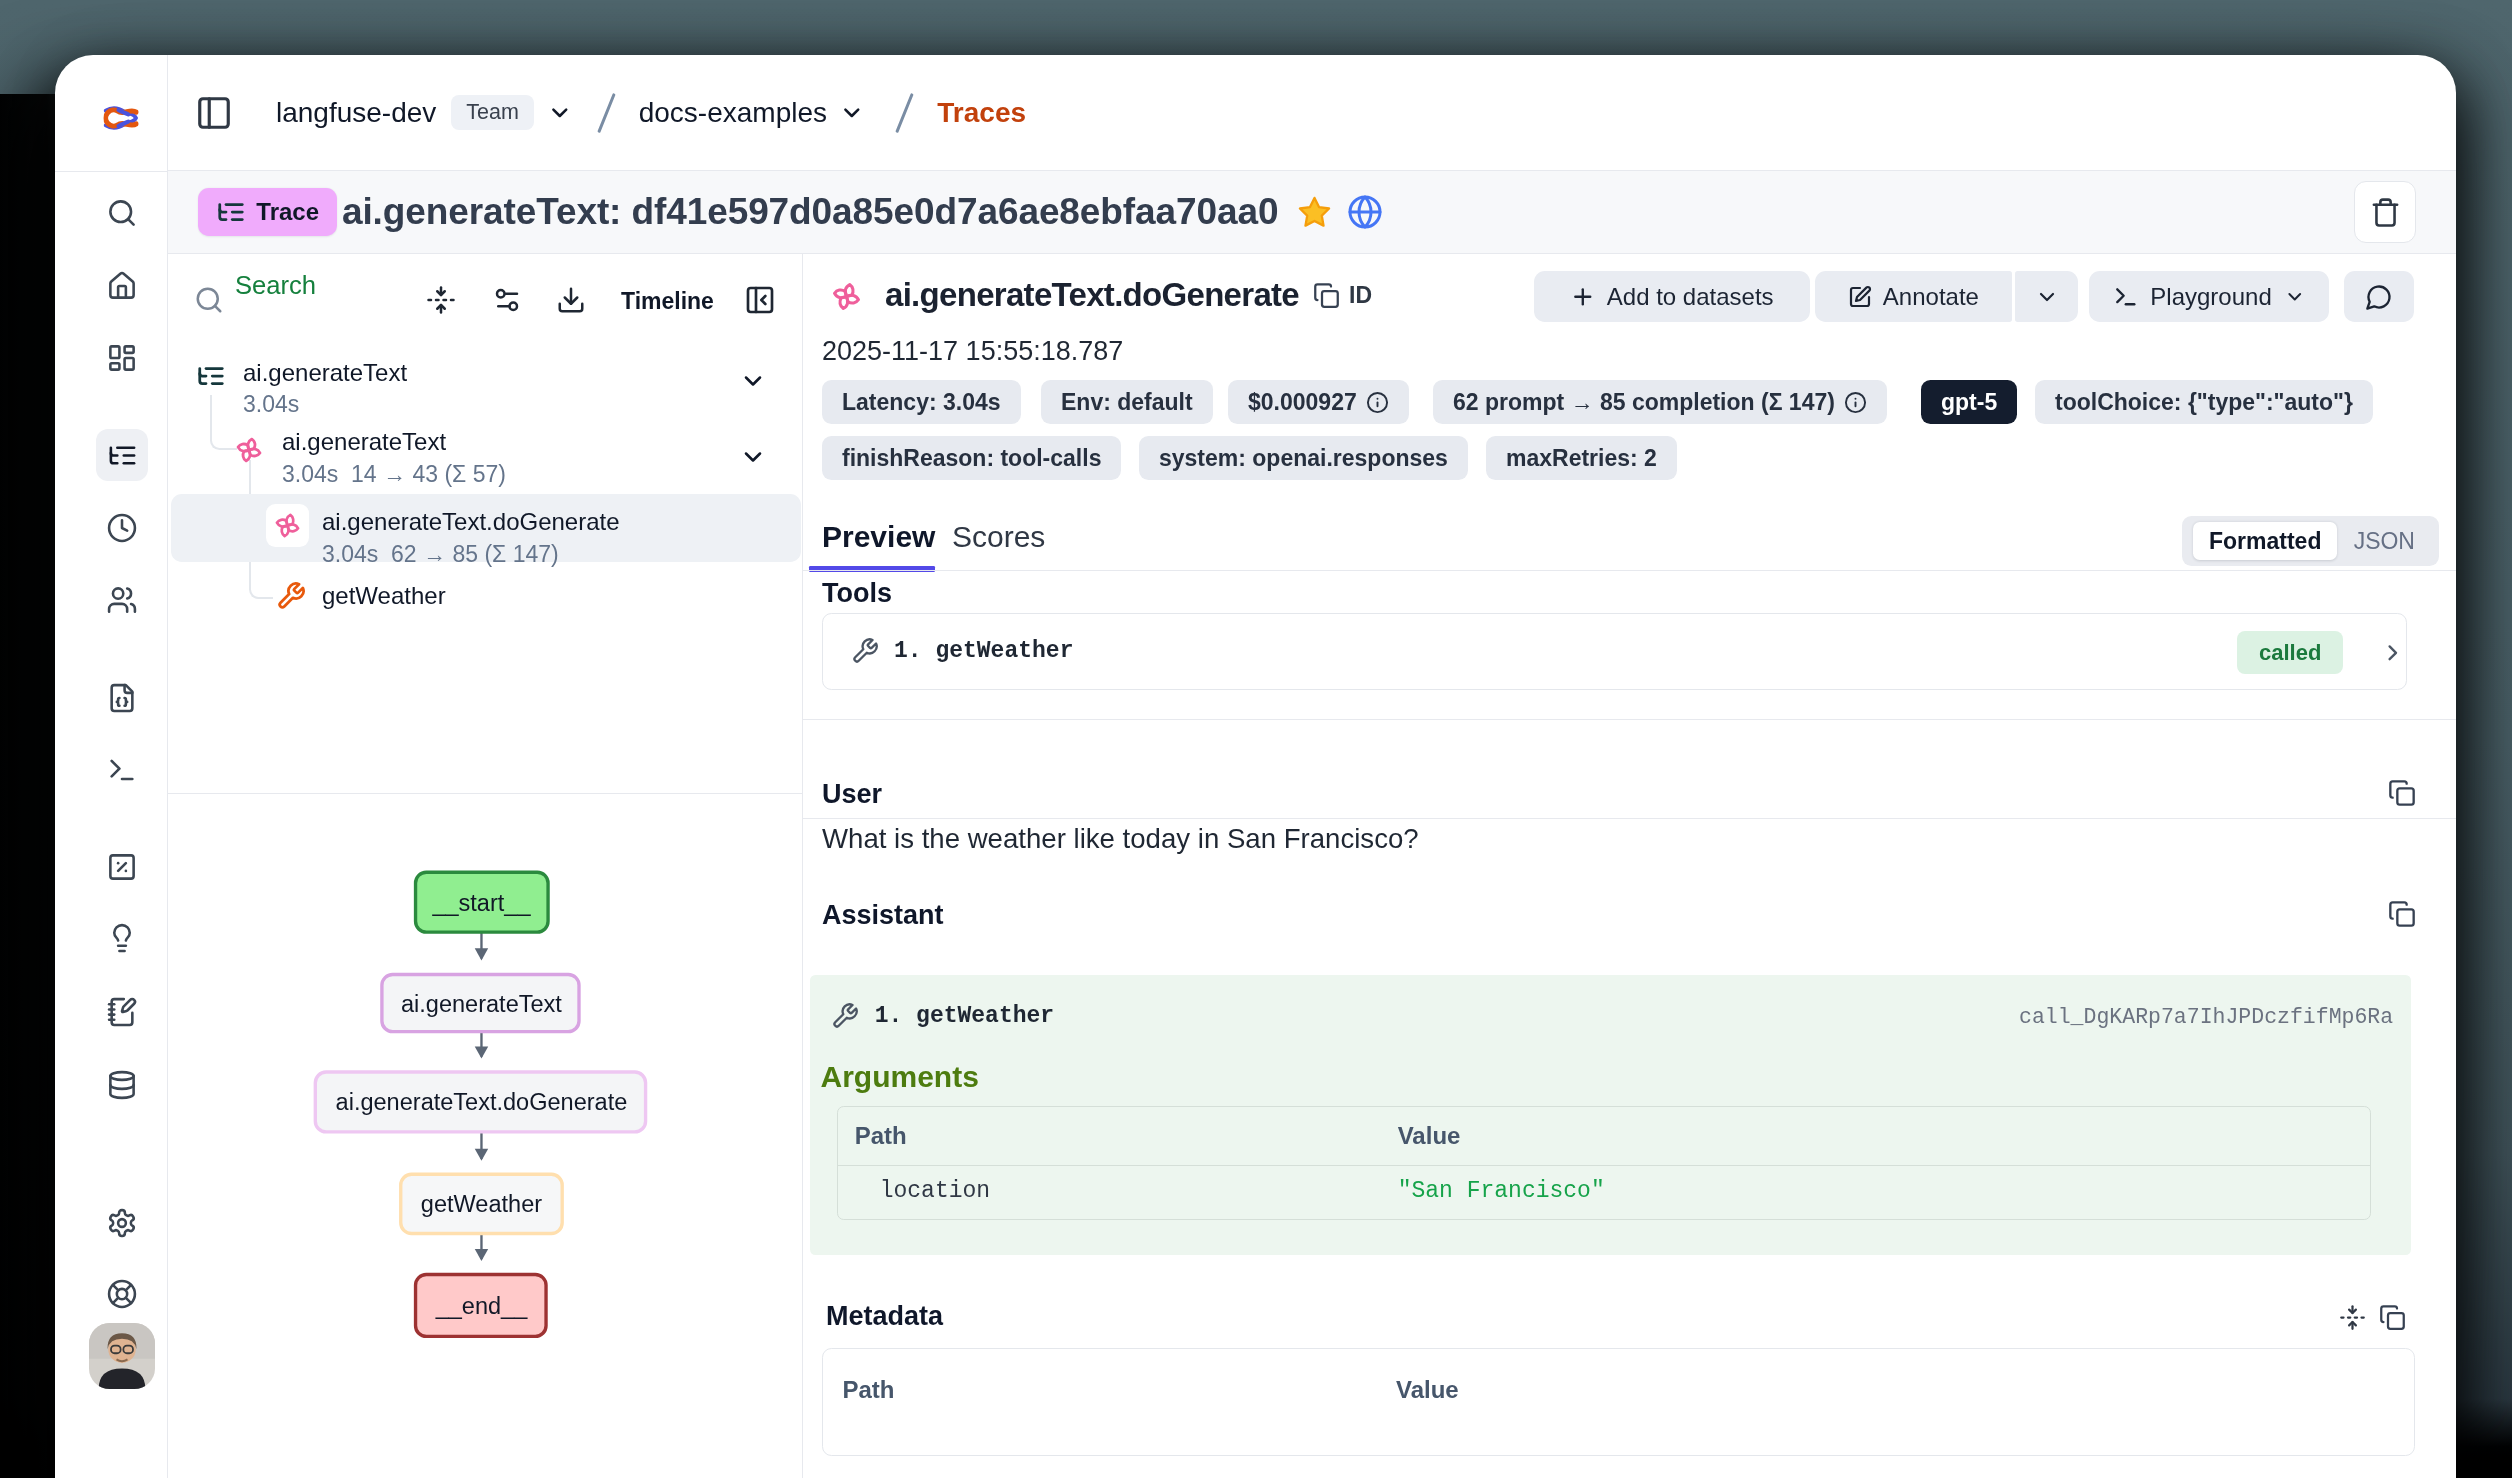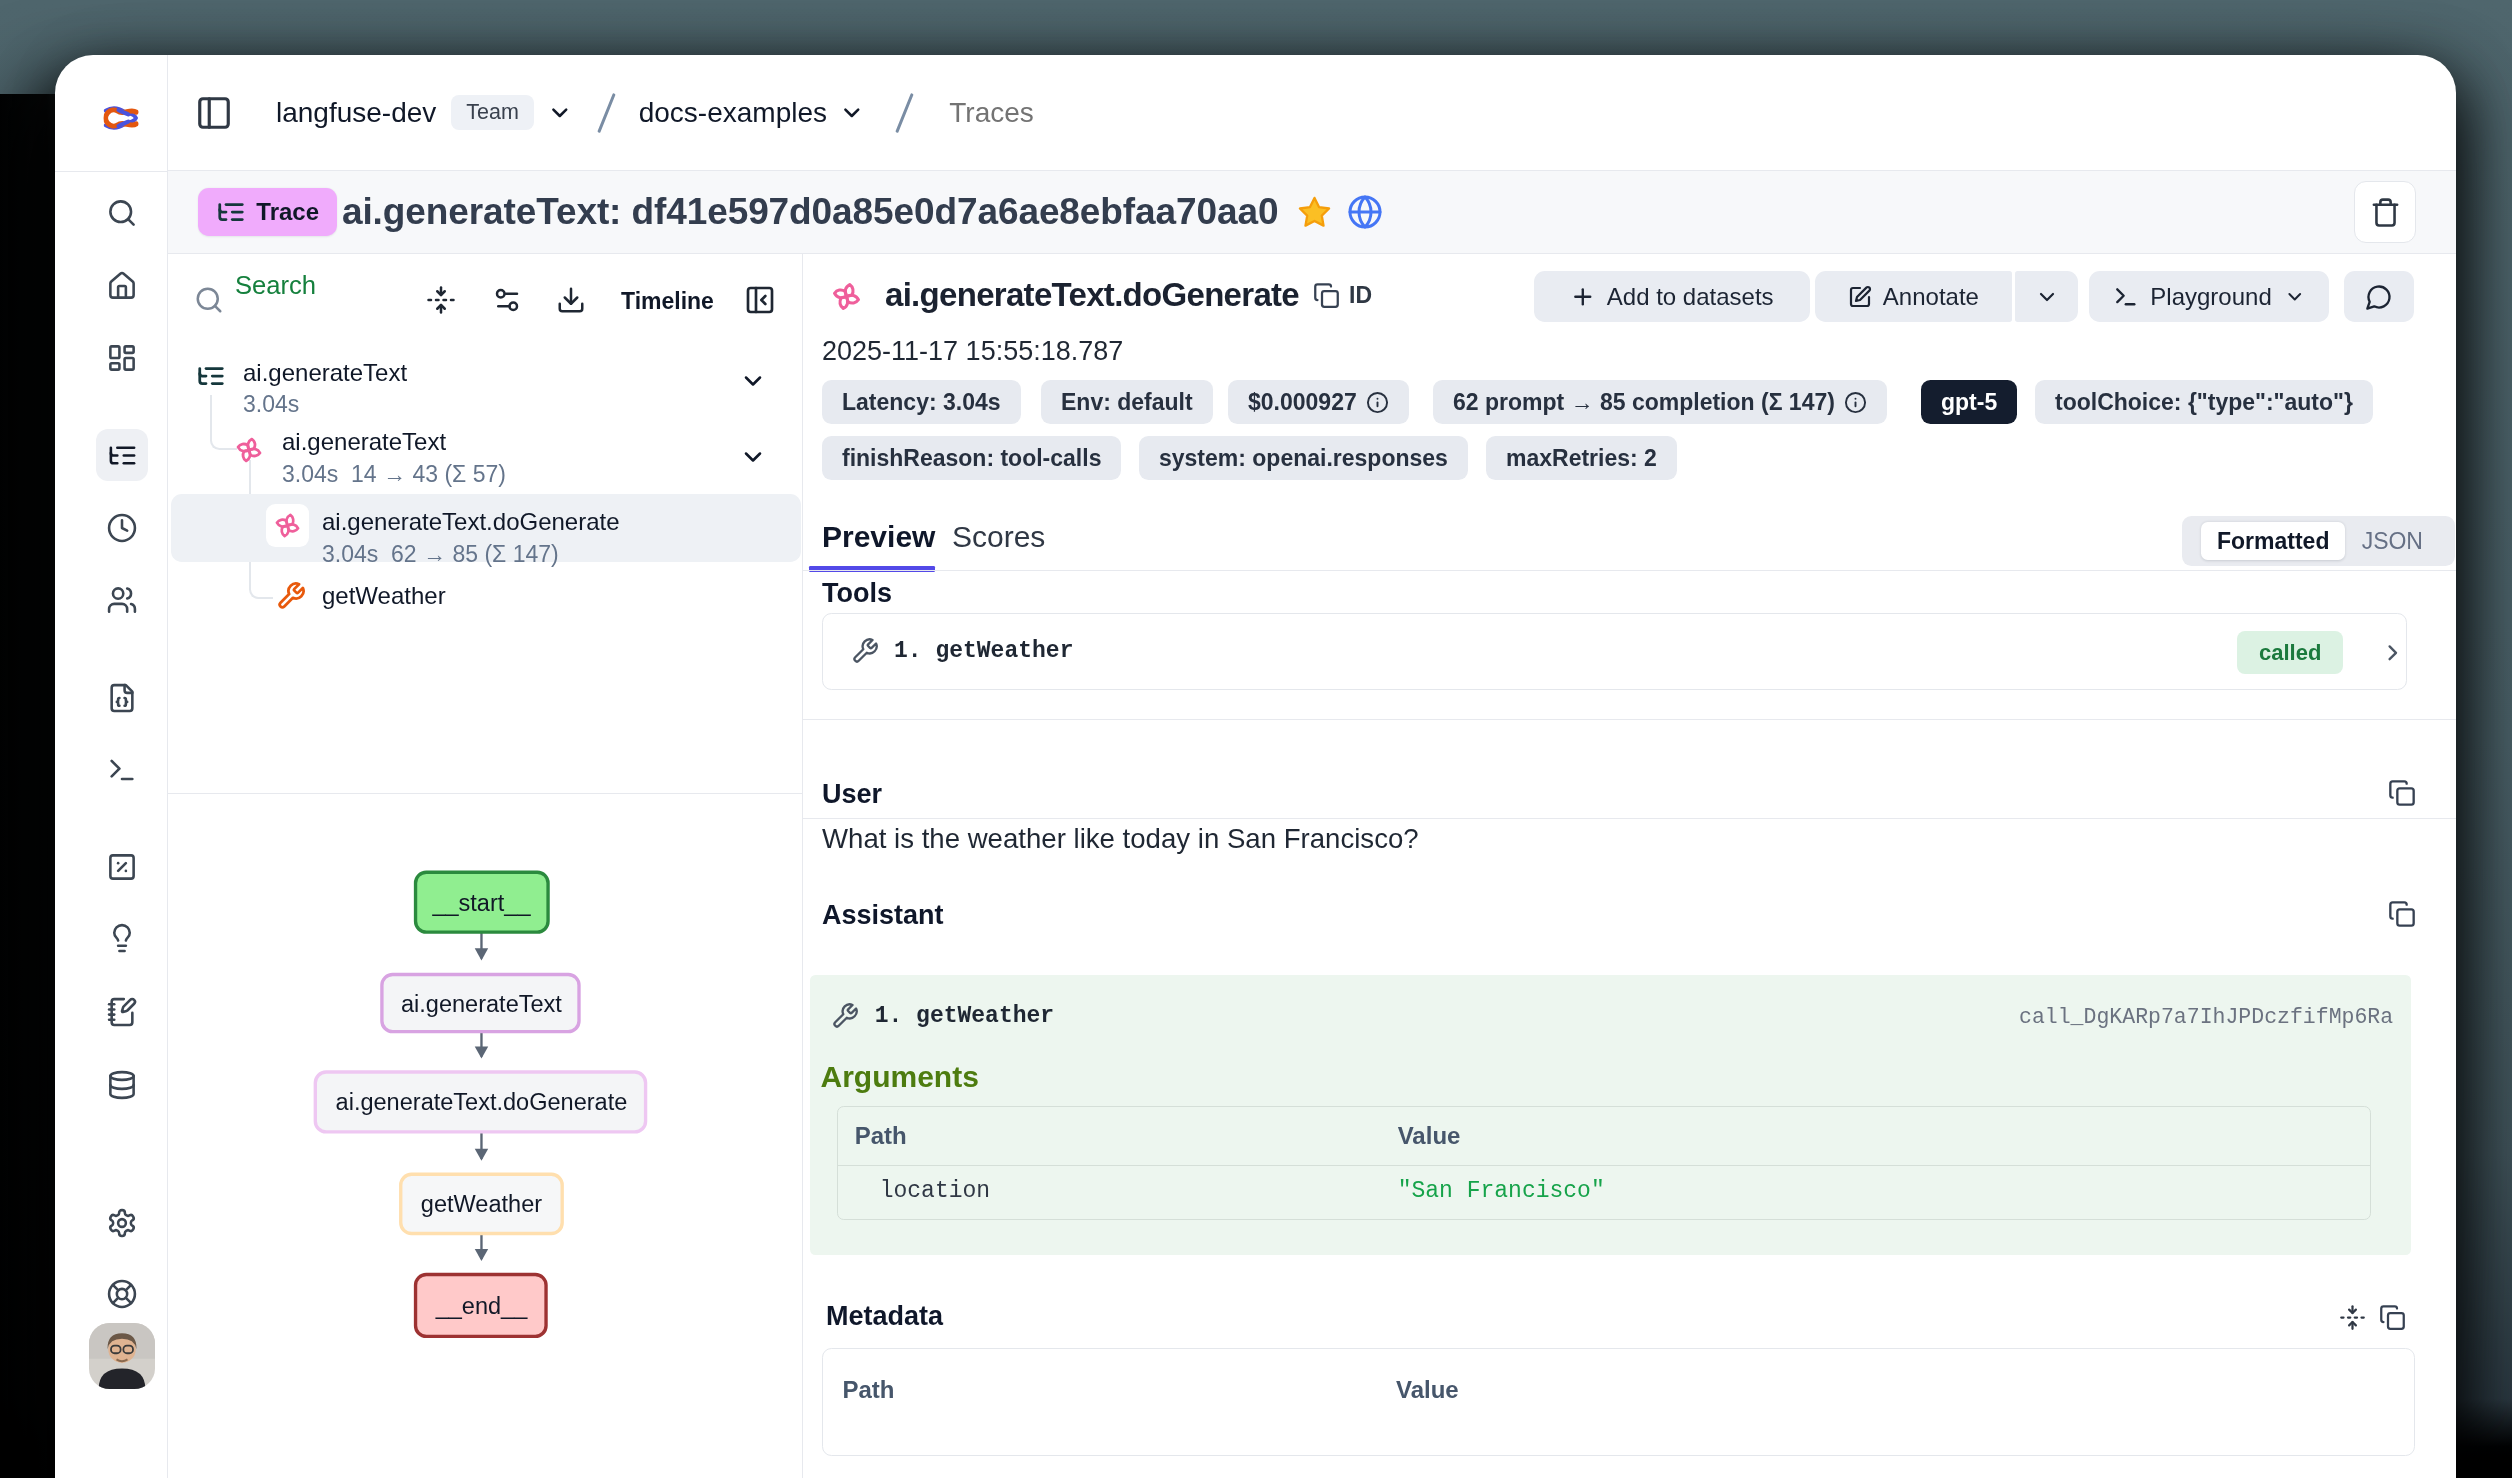--- a/index.html
+++ b/index.html
@@ -186,21 +186,21 @@
           </svg>
         </div>
       <div style="margin-left:32px;width:2.7px;height:42px;background:#7a8da4;transform:rotate(22deg);border-radius:1.3px"></div>
       <div class="crumb" style="margin-left:31px;font-size:28px;font-weight:500">docs-examples</div>
       <div class="icbtn" style="margin-left:12px;color:#111827">
           <svg width="25.6" height="25.6" viewBox="0 0 24 24" fill="none" stroke="currentColor" stroke-width="2.4" stroke-linecap="round" stroke-linejoin="round">
             <path d="m6 9 6 6 6-6"></path>
           </svg>
         </div>
       <div style="margin-left:38px;width:2.7px;height:42px;background:#7a8da4;transform:rotate(22deg);border-radius:1.3px"></div>
-      <div class="crumb" style="margin-left:44px;font-size:28px;font-weight:400;color:#737373">Traces</div>
+      <div class="crumb" style="margin-left:32px;font-size:28px;font-weight:700;color:#c2410c">Traces</div>
     </div>
     <div class="tracebar" id="tracebar">
       <div style="display:flex;align-items:center;height:48px;background:#f0abfc;border-radius:10.8px;padding:0 17.5px;gap:10.8px;box-shadow:0 0.7px 2px rgba(16,24,40,.08)">
         <svg width="30" height="30" viewBox="0 0 24 24" fill="none" stroke="#15373c" stroke-width="2.2" stroke-linecap="round" stroke-linejoin="round">
             <path d="M21 12h-8"></path>
             <path d="M21 6H8"></path>
             <path d="M21 18h-8"></path>
             <path d="M3 6v4c0 1.1.9 2 2 2h3"></path>
             <path d="M3 10v6c0 1.1.9 2 2 2h3"></path>
           </svg>
@@ -435,21 +435,21 @@
         <div class="abs chip" style="left:1118px;top:126px;background:#141d2e;color:#fff">gpt-5</div>
         <div class="abs chip" style="left:1232px;top:126px">toolChoice: {"type":"auto"}</div>
         <div class="abs chip" style="left:19px;top:182px">finishReason: tool-calls</div>
         <div class="abs chip" style="left:336px;top:182px">system: openai.responses</div>
         <div class="abs chip" style="left:683px;top:182px">maxRetries: 2</div>
 
         <div class="abs" style="left:19px;top:266px;font-size:30px;font-weight:700;color:#0f172a">Preview</div>
         <div class="abs" style="left:149px;top:266px;font-size:30px;font-weight:400;color:#303845">Scores</div>
         <div class="abs" style="left:6px;top:312px;width:126px;height:6px;background:#5349e8;border-radius:1.3px"></div>
         <div class="hair" style="top:316px"></div>
-        <div class="abs" style="left:1379px;top:262px;height:50px;background:#e9ebf0;border-radius:9.4px;display:flex;align-items:center;padding:0 19px;gap:2.7px">
+        <div class="abs" style="left:1379px;top:262px;height:50px;background:#e9ebf0;border-radius:9.4px;display:flex;align-items:center;padding:0 11px;gap:2.7px">
           <span style="background:#fff;border-radius:6.7px;padding:5.4px 16px;font-size:23px;font-weight:600;color:#101828;box-shadow:0 0.7px 2.7px rgba(16,24,40,.15)">Formatted</span>
           <span style="padding:5.4px 13.5px;font-size:23px;font-weight:500;color:#667085">JSON</span>
         </div>
 
         <div class="abs seclabel" style="left:19px;top:324px">Tools</div>
         <div class="abs" style="left:19px;top:359px;width:1585px;height:77px;border:1.3px solid #e4e7ec;border-radius:9.4px">
           <div class="abs icbtn" style="left:28px;top:23px;color:#4b5563">
               <svg width="28" height="28" viewBox="0 0 24 24" fill="none" stroke="currentColor" stroke-width="2" stroke-linecap="round" stroke-linejoin="round">
                 <path d="M14.7 6.3a1 1 0 0 0 0 1.4l1.6 1.6a1 1 0 0 0 1.4 0l3.77-3.77a6 6 0 0 1-7.94 7.94l-6.91 6.91a2.12 2.12 0 0 1-3-3l6.91-6.91a6 6 0 0 1 7.94-7.94l-3.76 3.76z"></path>
               </svg>

